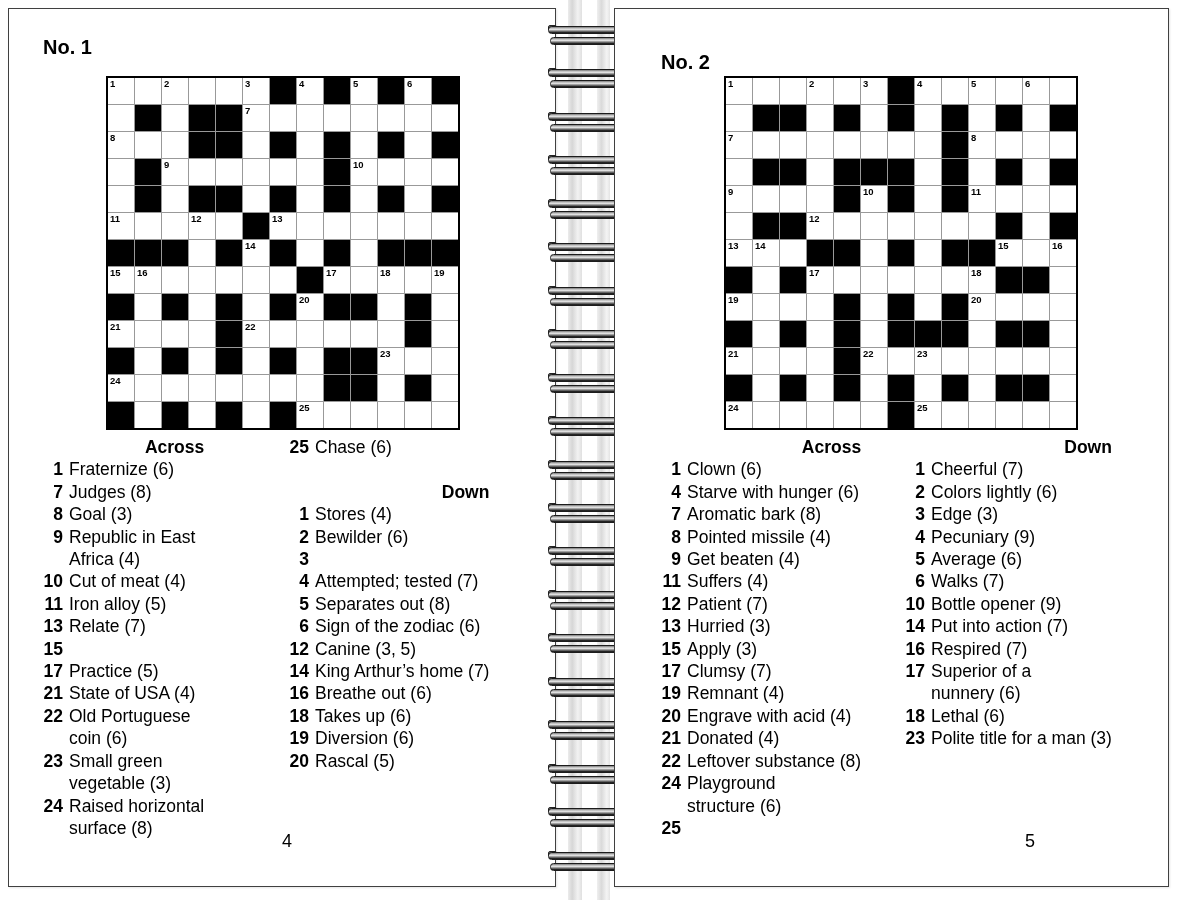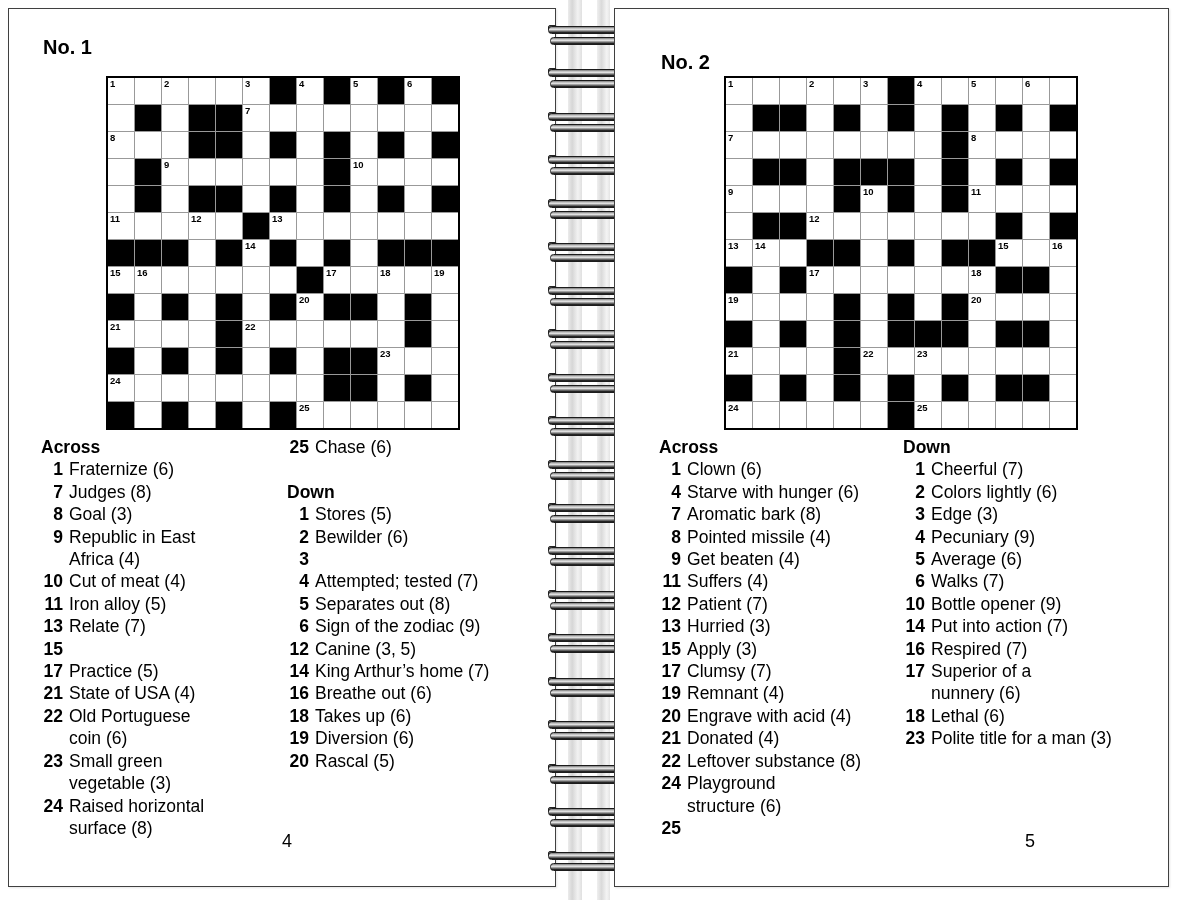--- a/index.html
+++ b/index.html
@@ -15,21 +15,21 @@
         grid-auto-rows:26px;gap:1px;background:#999;border:2px solid #000;}
   #left-page .grid{left:97px;}
   #right-page .grid{left:109px;}
   .cell{background:#fff;position:relative;}
   .cell.black{background:#000;}
   .cellnum{position:absolute;top:0;left:2px;font-size:9.5px;font-weight:bold;line-height:11px;}
   .cluecol{position:absolute;top:427px;font-size:17.5px;line-height:22.4px;}
   .clue{display:flex;}
   .clue .num{font-weight:bold;width:22px;text-align:right;flex:none;margin-right:6px;}
   .clue .txt{white-space:pre-line;}
-  .head{font-weight:bold;}
+  .head{font-weight:bold;text-align:right;}
   .spacer{height:22.4px;}
   .pagenum{position:absolute;font-size:18px;}
   #left-page .pagenum{left:273px;top:822px;}
   #right-page .pagenum{left:410px;top:822px;}
   
   .strip{position:absolute;top:0;height:900px;}
   #strip1{left:568px;width:14px;background:linear-gradient(to right,#ececec,#d6d6d6 30%,#f2f2f2 70%,#e0e0e0);}
   #strip2{left:597px;width:13px;background:linear-gradient(to right,#efefef,#dadada 35%,#f4f4f4 75%,#e4e4e4);}
   .coil{position:absolute;left:548px;width:82px;height:22px;}
   .coil .bar{position:absolute;height:8px;border-radius:3.5px;box-sizing:border-box;
@@ -330,40 +330,40 @@
       </div>
     <div class="cluecol" style="left:278px;">
         <div class="clue">
           <span class="num">25</span>
           <span class="txt">Chase (6)</span>
         </div>
         <div class="spacer"></div>
         <div class="head">Down</div>
         <div class="clue">
           <span class="num">1</span>
-          <span class="txt">Stores (5)</span>
+          <span class="txt">Stores (4)</span>
         </div>
         <div class="clue">
           <span class="num">2</span>
           <span class="txt">Bewilder (6)</span>
         </div>
         <div class="clue">
           <span class="num">3</span>
         </div>
         <div class="clue">
           <span class="num">4</span>
           <span class="txt">Attempted; tested (7)</span>
         </div>
         <div class="clue">
           <span class="num">5</span>
           <span class="txt">Separates out (8)</span>
         </div>
         <div class="clue">
           <span class="num">6</span>
-          <span class="txt">Sign of the zodiac (9)</span>
+          <span class="txt">Sign of the zodiac (6)</span>
         </div>
         <div class="clue">
           <span class="num">12</span>
           <span class="txt">Canine (3, 5)</span>
         </div>
         <div class="clue">
           <span class="num">14</span>
           <span class="txt">King Arthur’s home (7)</span>
         </div>
         <div class="clue">

